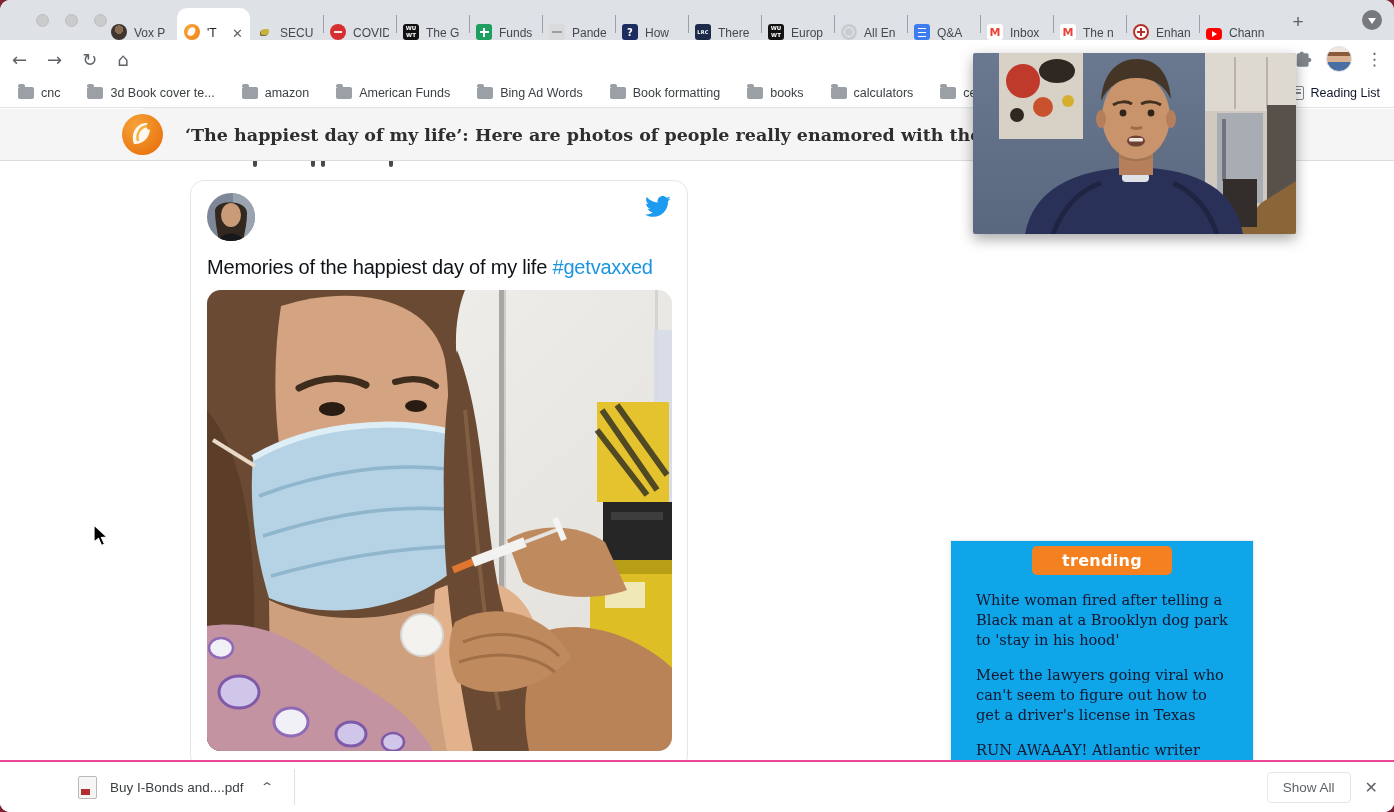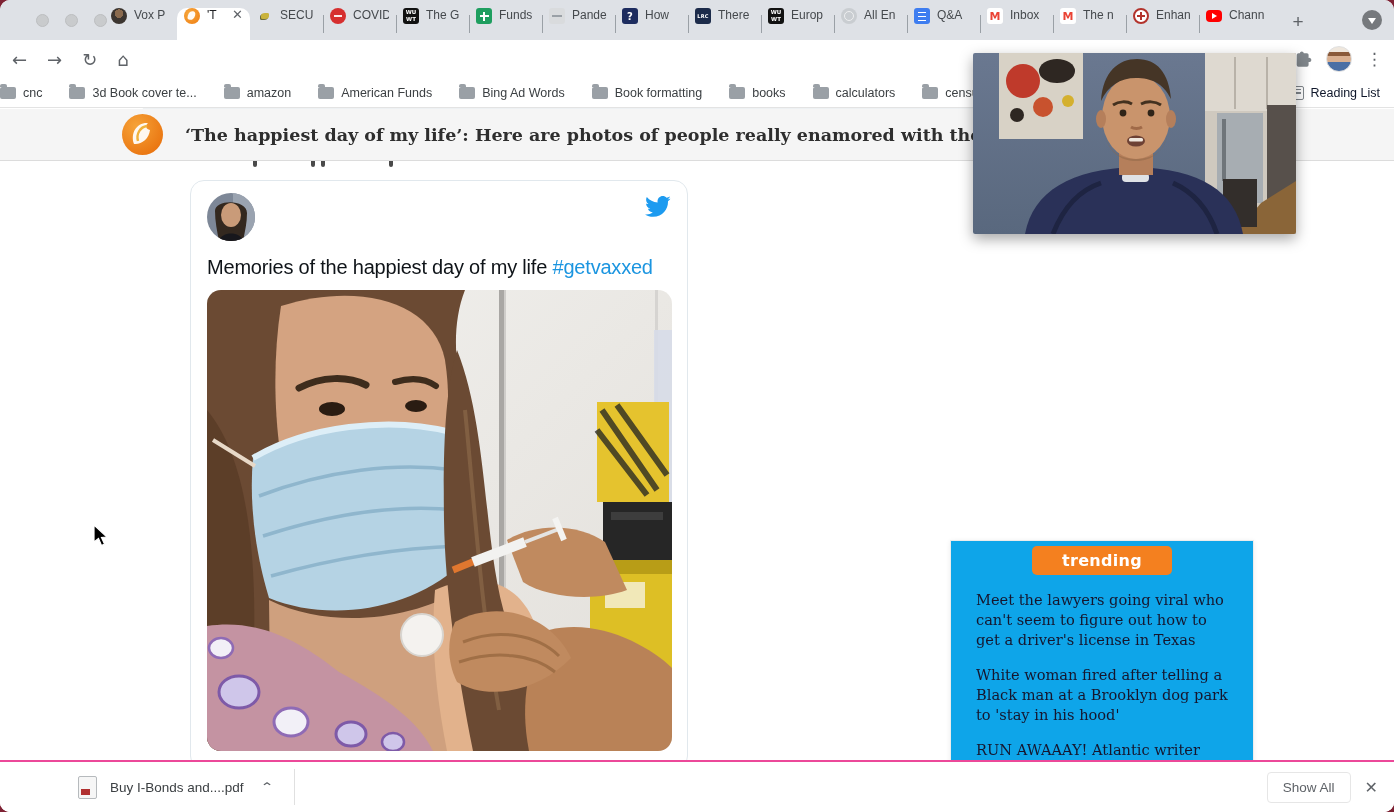--- a/index.html
+++ b/index.html
@@ -4,21 +4,21 @@
 <style>
   html,body{margin:0;padding:0}
   body{width:1394px;height:812px;background:var(--desktop,#7e2234);font-family:"Liberation Sans",sans-serif;overflow:hidden;position:relative}
   .window{position:absolute;inset:0;border-radius:10px;overflow:hidden;background:#fff}
 
   
   .tabstrip{position:absolute;top:0;left:0;right:0;height:40px;background:#dee1e6}
   .lights{position:absolute;left:36px;top:14px;display:flex;gap:16px}
   .light{width:13px;height:13px;border-radius:50%;background:#c9cbcd;border:1px solid #bcbec0;box-sizing:border-box}
   .tabs{position:absolute;left:104px;top:8px;height:32px;display:flex}
-  .tab{width:73px;box-sizing:border-box;display:flex;align-items:flex-start;padding:0 7px;position:relative;height:32px}
+  .tab{width:73px;box-sizing:border-box;display:flex;align-items:flex-end;padding:0 7px;position:relative;height:32px}
   .tab.sep::before{content:"";position:absolute;left:0;top:7px;height:18px;width:1px;background:#9aa0a6}
   .tab.active{background:#fff;border-radius:10px 10px 0 0}
   .tlabel{flex:1;min-width:0;overflow:hidden;white-space:nowrap;color:#45494d;font-size:12px}
   .tab.active .tlabel{color:#202124}
   .tclose{font-size:13px;color:#5f6368;margin-left:2px;line-height:1}
   .fav{width:16px;height:16px;border-radius:3px;flex:none;margin-right:7px;position:relative;box-sizing:border-box}
   .f-avatar{background:radial-gradient(circle at 50% 35%,#8a6a4e 0 32%,#3c3530 33%);border-radius:50%}
   .f-twitchy{background:radial-gradient(circle at 35% 35%,#f7a83d,#ef7d12);border-radius:50%}
   .f-twitchy::after{content:"";position:absolute;left:4px;top:3px;width:7px;height:9px;background:#fff;border-radius:60% 40% 60% 30%;transform:rotate(14deg);opacity:.95}
   .f-bee::after{content:"";position:absolute;left:4px;top:5px;width:8px;height:6px;background:#c9b33c;border-radius:50% 20% 50% 20%;box-shadow:-1px 1px 0 #6b6b3a}
@@ -52,21 +52,21 @@
   
   .toolbar{position:absolute;top:40px;left:0;right:0;height:38px;background:#fff}
   .navicons{position:absolute;left:12px;top:0;height:38px;display:flex;align-items:center;gap:20px;color:#5f6368;font-family:"DejaVu Sans",sans-serif;font-size:18px}
   .urlbar{position:absolute;left:140px;right:112px;top:46px;height:28px;background:#eef1f3;border-radius:14px;display:flex;align-items:center;padding:0 12px;box-sizing:border-box}
   .urltext{font-size:14px;color:#202124;white-space:nowrap;overflow:hidden;margin-left:9px}
   .rtools{position:absolute;right:10px;top:0;height:38px;display:flex;align-items:center;gap:14px}
   .mini-avatar{width:26px;height:26px;border-radius:50%;background:linear-gradient(#efe7dd 0 20%,#8a5a3a 20% 38%,#d9b091 38% 62%,#4a6fa5 62%);border:1px solid #e0e0e0;box-sizing:border-box}
   .dots{color:#5f6368;font-size:17px;letter-spacing:1px}
 
   
-  .bookmarks{position:absolute;top:78px;left:0;right:0;height:30px;background:#fff;border-bottom:1px solid #e3e3e3;display:flex;align-items:center;box-sizing:border-box}
+  .bookmarks{position:absolute;top:78px;left:0;right:0;height:30px;background:#fff;border-bottom:1px solid #e3e3e3;display:flex;align-items:center;padding-left:18px;box-sizing:border-box}
   .bk{display:flex;align-items:center;gap:7px;margin-right:27px;color:#3c4043;font-size:12.5px;white-space:nowrap}
   .folder{width:16px;height:12px;background:#9aa0a6;border-radius:2px;position:relative}
   .folder::before{content:"";position:absolute;top:-3px;left:0;width:7px;height:3px;background:#9aa0a6;border-radius:2px 2px 0 0}
   .readinglist{position:absolute;right:14px;top:0;height:30px;display:flex;align-items:center;gap:7px;color:#0f172a;font-size:12.5px}
   .rl-icon{width:14px;height:12px;border:1.5px solid #80868b;border-radius:2px;position:relative}
   .rl-icon::after{content:"";position:absolute;left:2px;top:2px;right:2px;height:6px;background:repeating-linear-gradient(#80868b 0 1.5px,transparent 1.5px 3.5px)}
 
   
   .siteheader{position:absolute;top:109px;left:0;right:0;height:51px;background:#f5f5f5;border-bottom:1px solid #dcdcdc;display:flex;align-items:center;z-index:5}
   .tlogo{width:41px;height:41px;margin-left:122px;flex:none}
@@ -352,22 +352,22 @@
           <line x1="246" y1="280" x2="268" y2="271" stroke="#e0772f" stroke-width="7"></line>
           <line x1="266" y1="272" x2="318" y2="252" stroke="#f2f2f0" stroke-width="10"></line>
           <line x1="318" y1="252" x2="352" y2="239" stroke="#e4e4e2" stroke-width="4"></line>
           <line x1="348" y1="228" x2="357" y2="250" stroke="#f4f4f2" stroke-width="6"></line>
         </svg>
       </div>
     </div>
 
     <div class="trendcard">
       <div class="trendbadge">trending</div>
+      <div class="trenditem">White woman fired after telling a Black man at a Brooklyn dog park to 'stay in his hood'</div>
       <div class="trenditem">Meet the lawyers going viral who can't seem to figure out how to get a driver's license in Texas</div>
-      <div class="trenditem">White woman fired after telling a Black man at a Brooklyn dog park to 'stay in his hood'</div>
       <div class="trenditem">RUN AWAAAY! Atlantic writer trashing FL to smear Republicans about COVID</div>
     </div>
   </div>
 
   <div class="dlbar">
     <span class="pdficon"></span>
     <span class="dlname">Buy I-Bonds and....pdf</span>
     <span class="dlcaret">⌃</span>
     <span class="dldivider"></span>
     <span class="showall">Show All</span>

